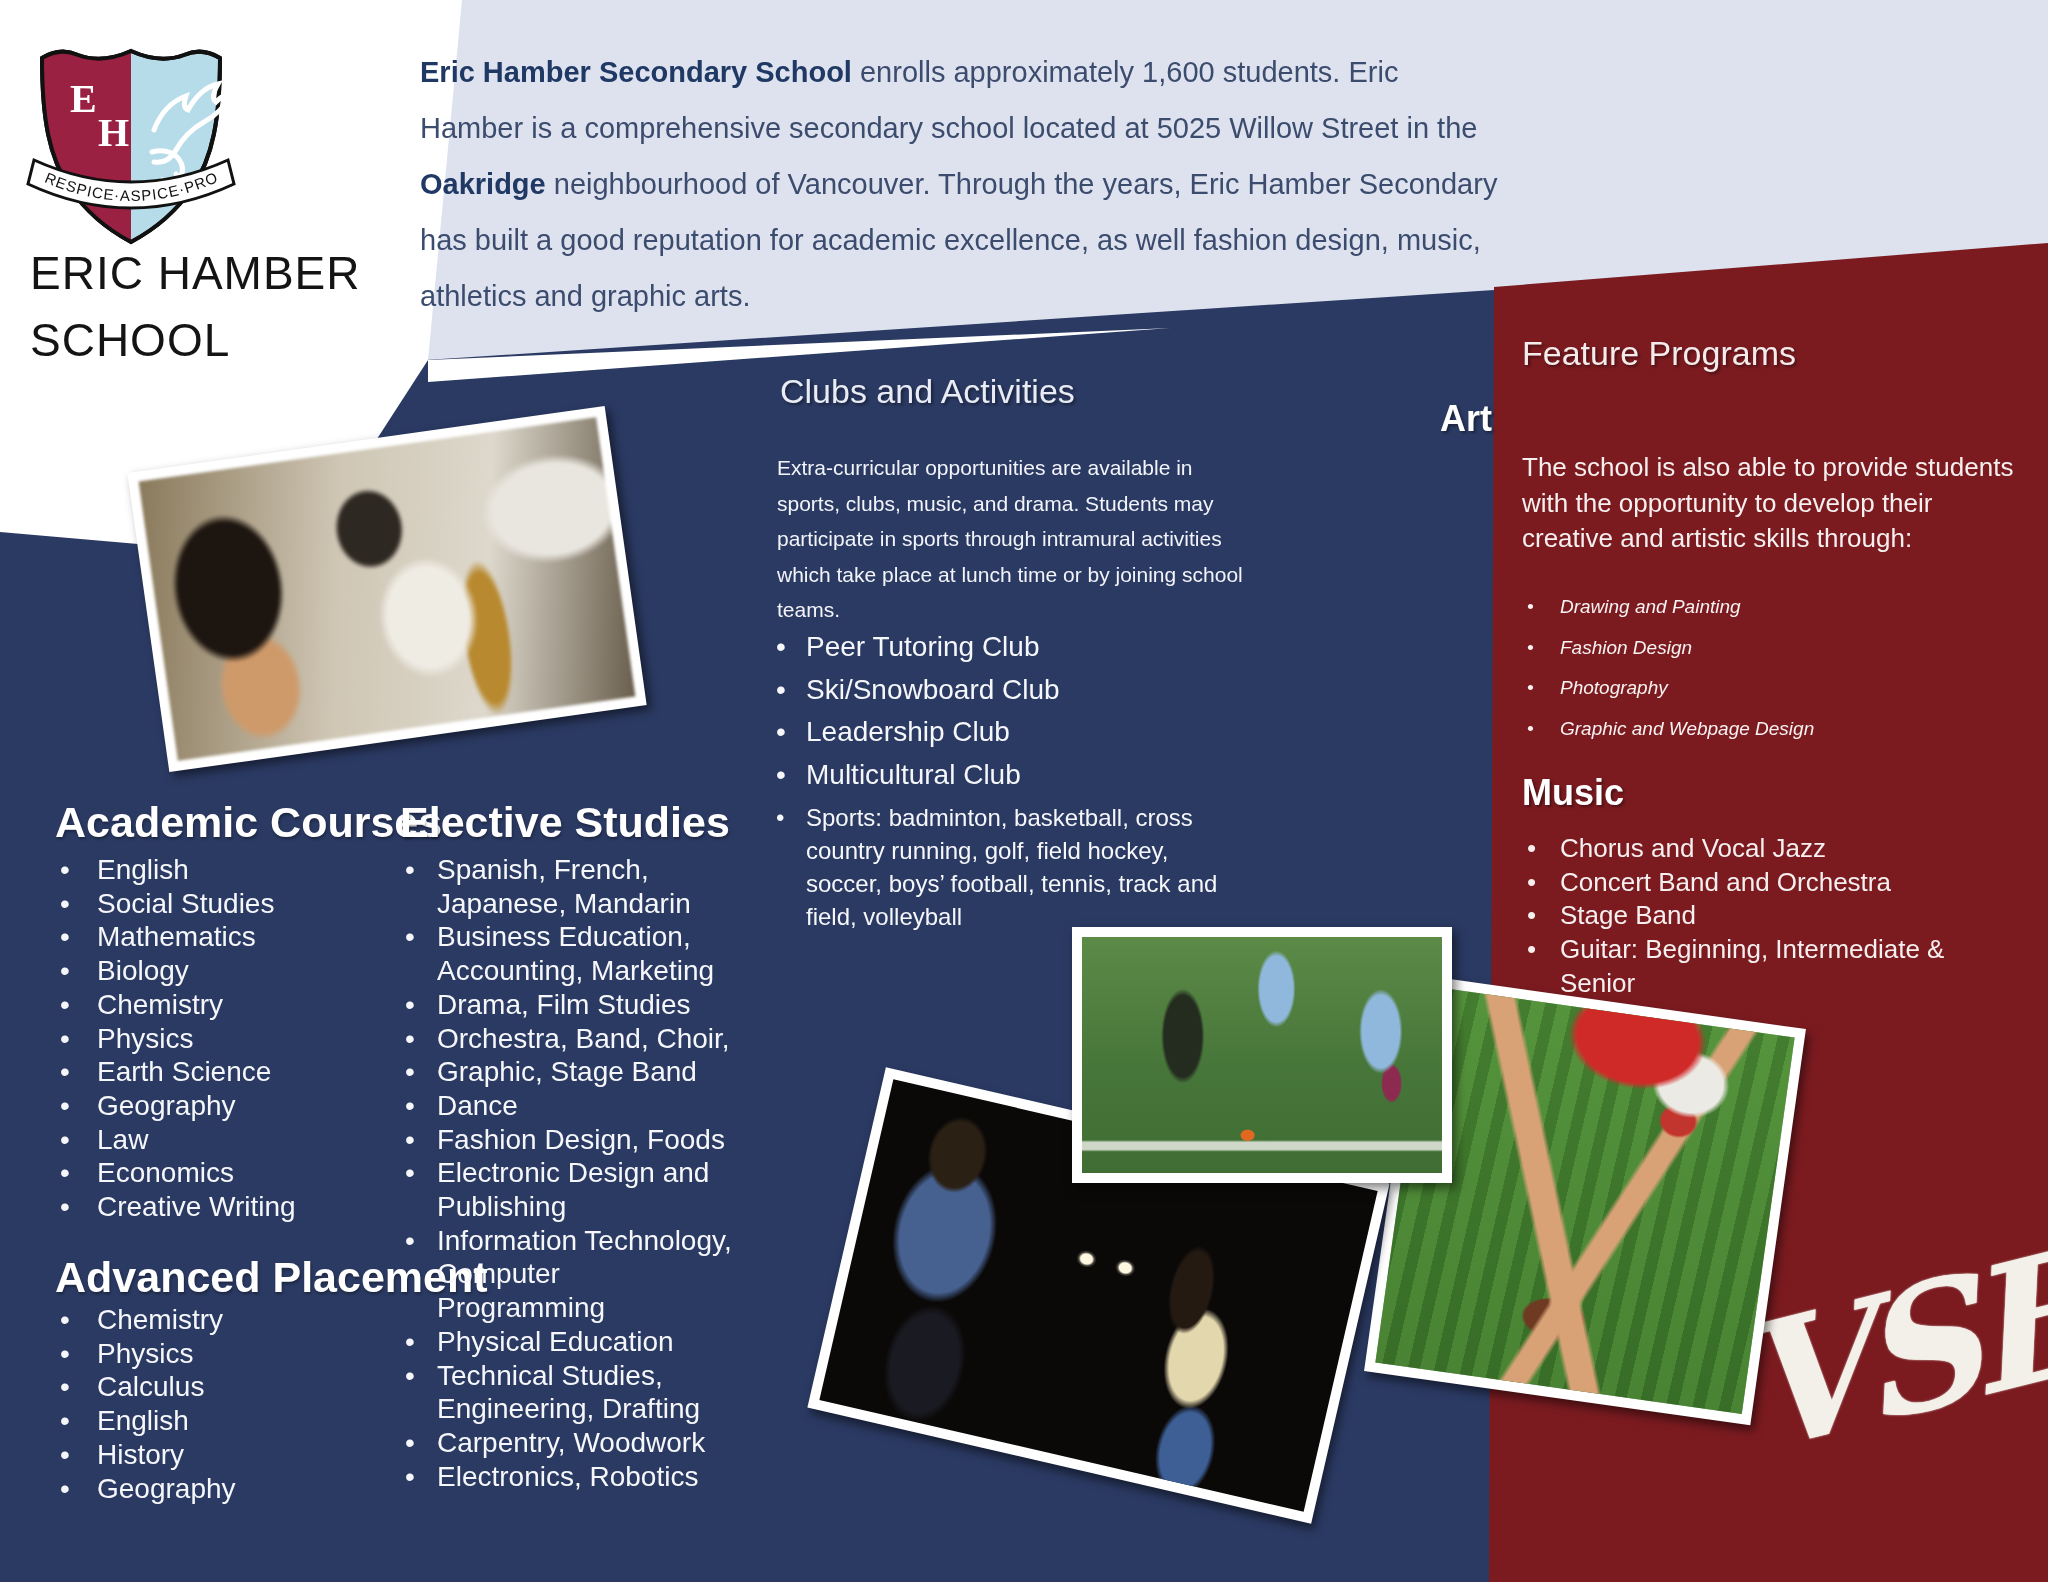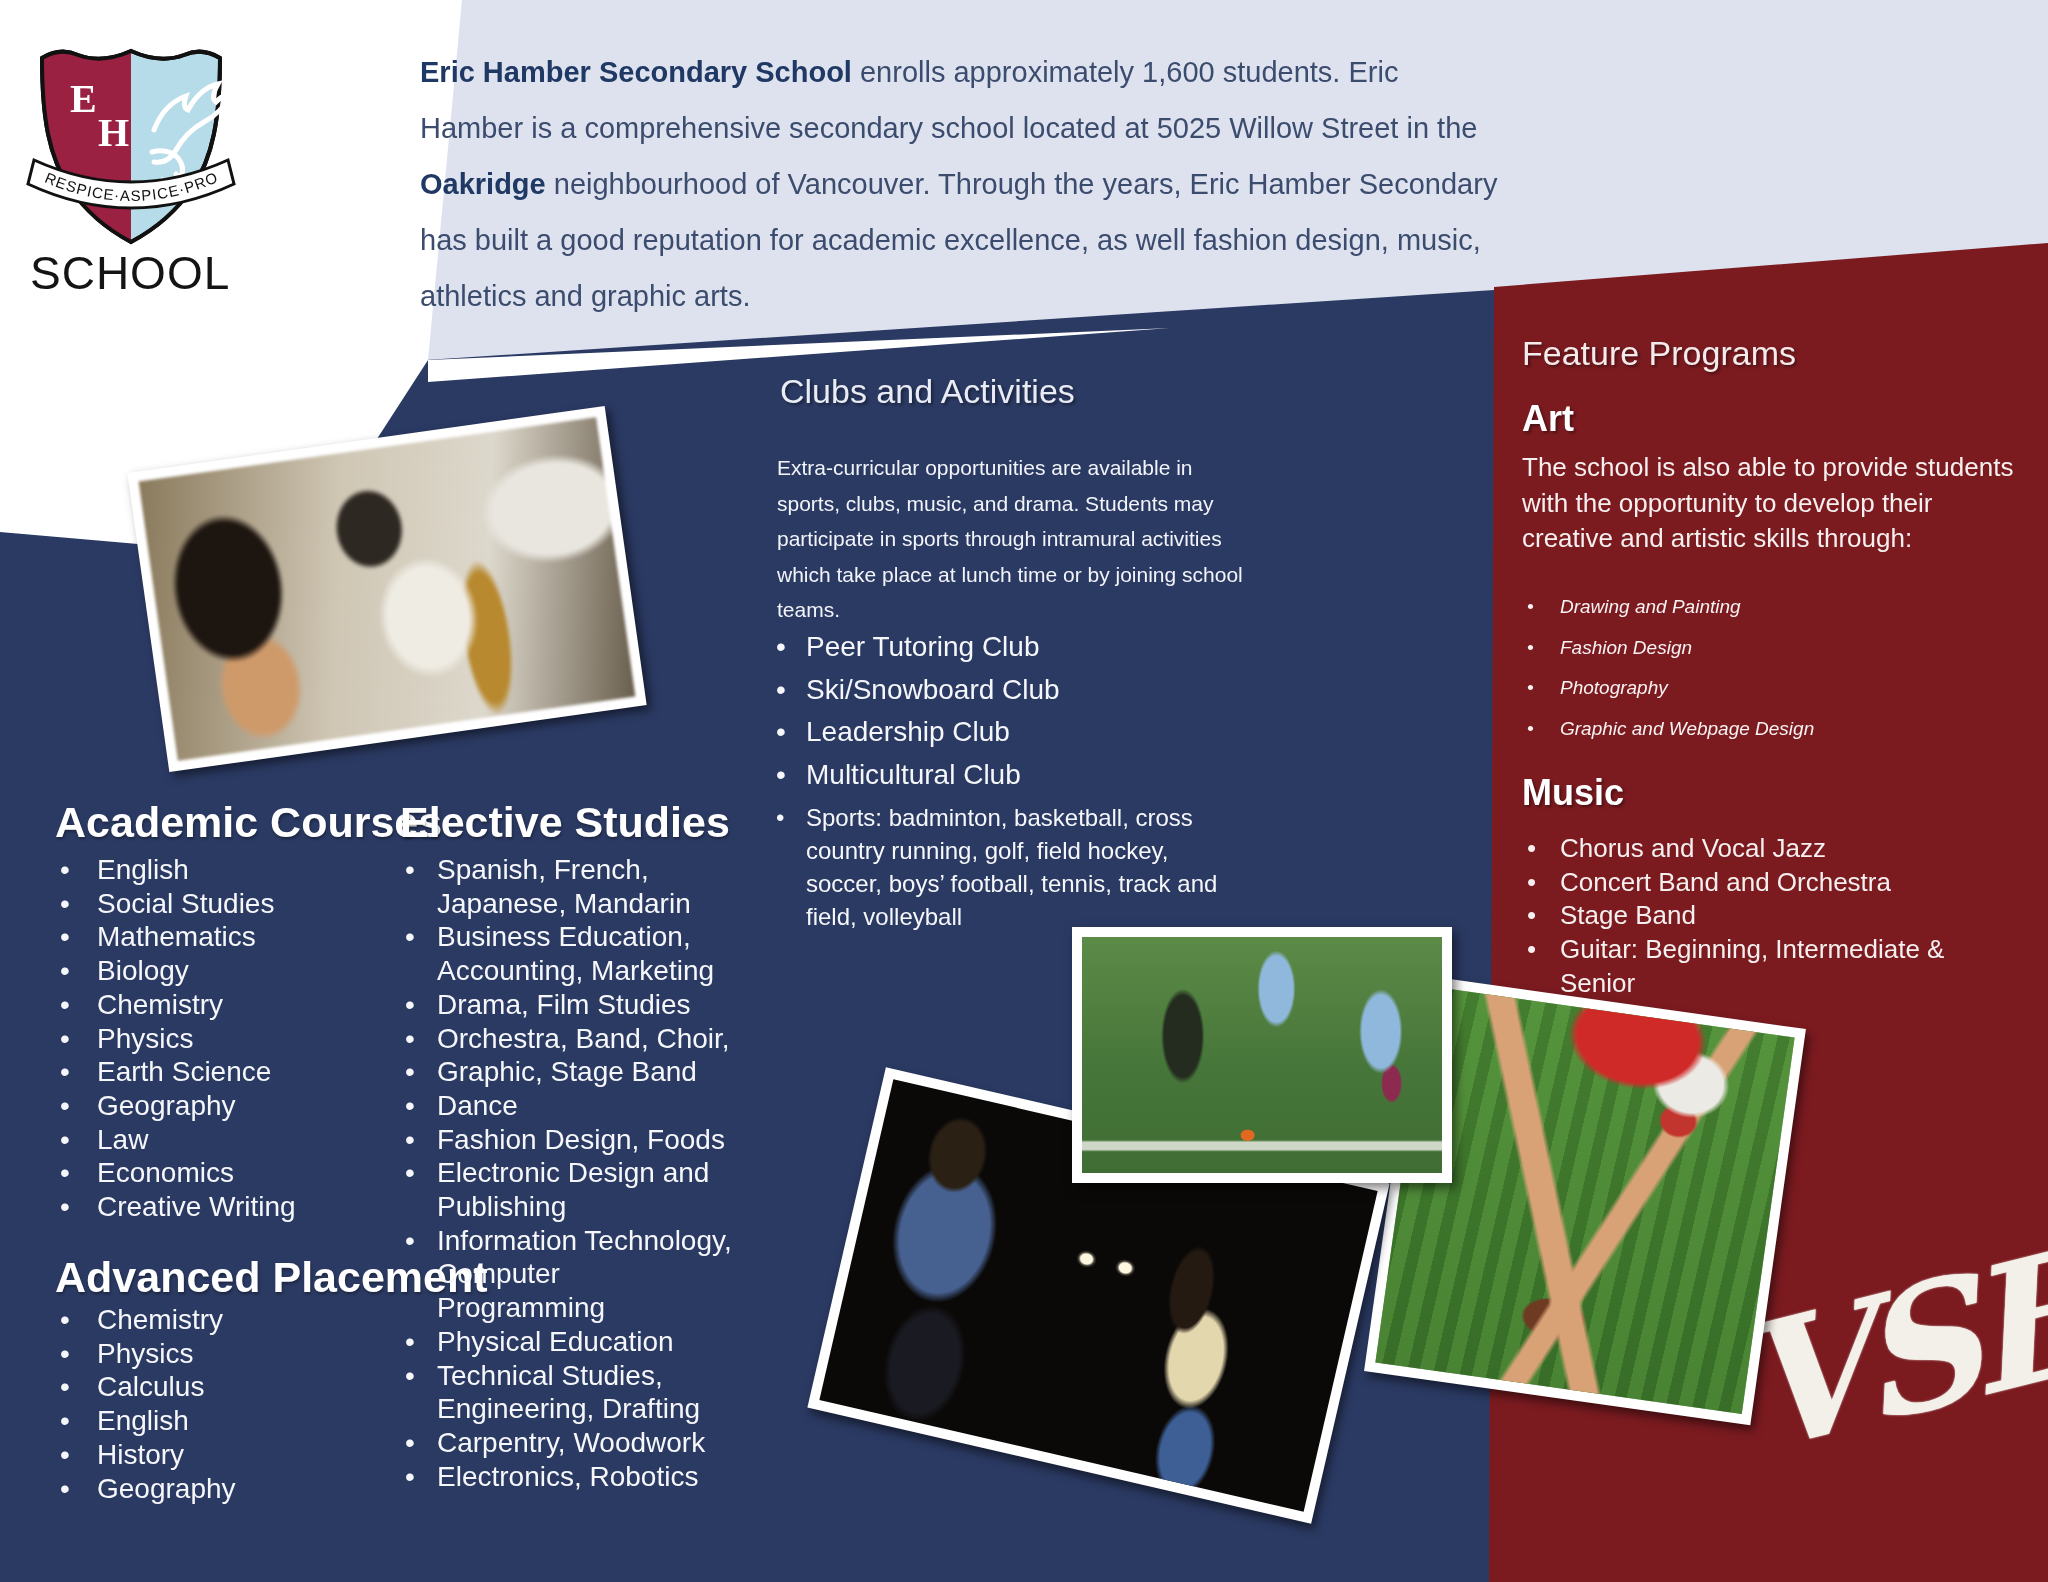--- a/index.html
+++ b/index.html
@@ -40,21 +40,21 @@
   
   .clubs-title{left:780px;top:372px;font-size:34px;color:#e9ecf5;text-shadow:2px 2px 3px rgba(0,0,0,.4);}
   .clubs-intro{left:777px;top:438px;width:468px;font-size:21px;line-height:35.5px;color:#f2f4f9;margin-top:12px;}
   .clubs-list{left:776px;top:630px;width:440px;font-size:28px;}
   .clubs-list li{padding-left:30px;margin-bottom:9px;line-height:33px;}
   .clubs-list li:last-child{font-size:24px;width:420px;line-height:33px;}
 
   
   .feature-title{left:1522px;top:334px;font-size:34px;color:#f4ecec;text-shadow:2px 2px 3px rgba(0,0,0,.4);}
   .sub-title{font-weight:bold;font-size:36px;color:#ffffff;text-shadow:2px 2px 3px rgba(0,0,0,.4);}
-  .art-title{left:1522px;top:398px;}
+  .art-title{left:1440px;top:398px;}
   .art-intro{left:1522px;top:450px;width:492px;font-size:26px;line-height:35.5px;color:#f6efef;}
   .art-list{left:1527px;top:590px;font-size:19px;color:#f8f2f2;font-style:italic;}
   .art-list li{padding-left:33px;margin-bottom:7px;line-height:33px;}
   .music-title{left:1522px;top:772px;}
   .music-list{left:1527px;top:832px;width:440px;font-size:26px;color:#f6efef;}
   .music-list li{padding-left:33px;line-height:31.5px;}
 
   
   .photo{position:absolute;background:#ffffff;padding:10px;
          box-shadow:4px 5px 10px rgba(0,0,0,.5);}
@@ -142,20 +142,21 @@
     </g>
 
     <path d="M8,126 Q105,170 202,126 L208,150 Q105,198 2,150 Z" fill="#ffffff" stroke="#111111" stroke-width="3"></path>
     <path id="mottoPath" d="M14,146 Q105,188 196,146" fill="none"></path>
     <text font-size="15" fill="#111111" letter-spacing="1" font-family="Liberation Sans, sans-serif">
       <textPath href="#mottoPath" startOffset="4">RESPICE·ASPICE·PROSPICE</textPath>
     </text>
   </svg>
 
   <div class="abs school-title">
+    <div>ERIC HAMBER</div>
     <div>SCHOOL</div>
   </div>
 
   <div class="abs intro">
     <b>Eric Hamber Secondary School</b><span> enrolls approximately 1,600 students.  Eric Hamber is a comprehensive secondary school located at 5025 Willow Street in the </span><b>Oakridge</b><span> neighbourhood of Vancouver. Through the years, Eric Hamber Secondary has built a good reputation for academic excellence, as well fashion design, music, athletics and graphic arts.</span>
   </div>
 
   <div class="photo band-photo">
     <div class="img"></div>
   </div>

